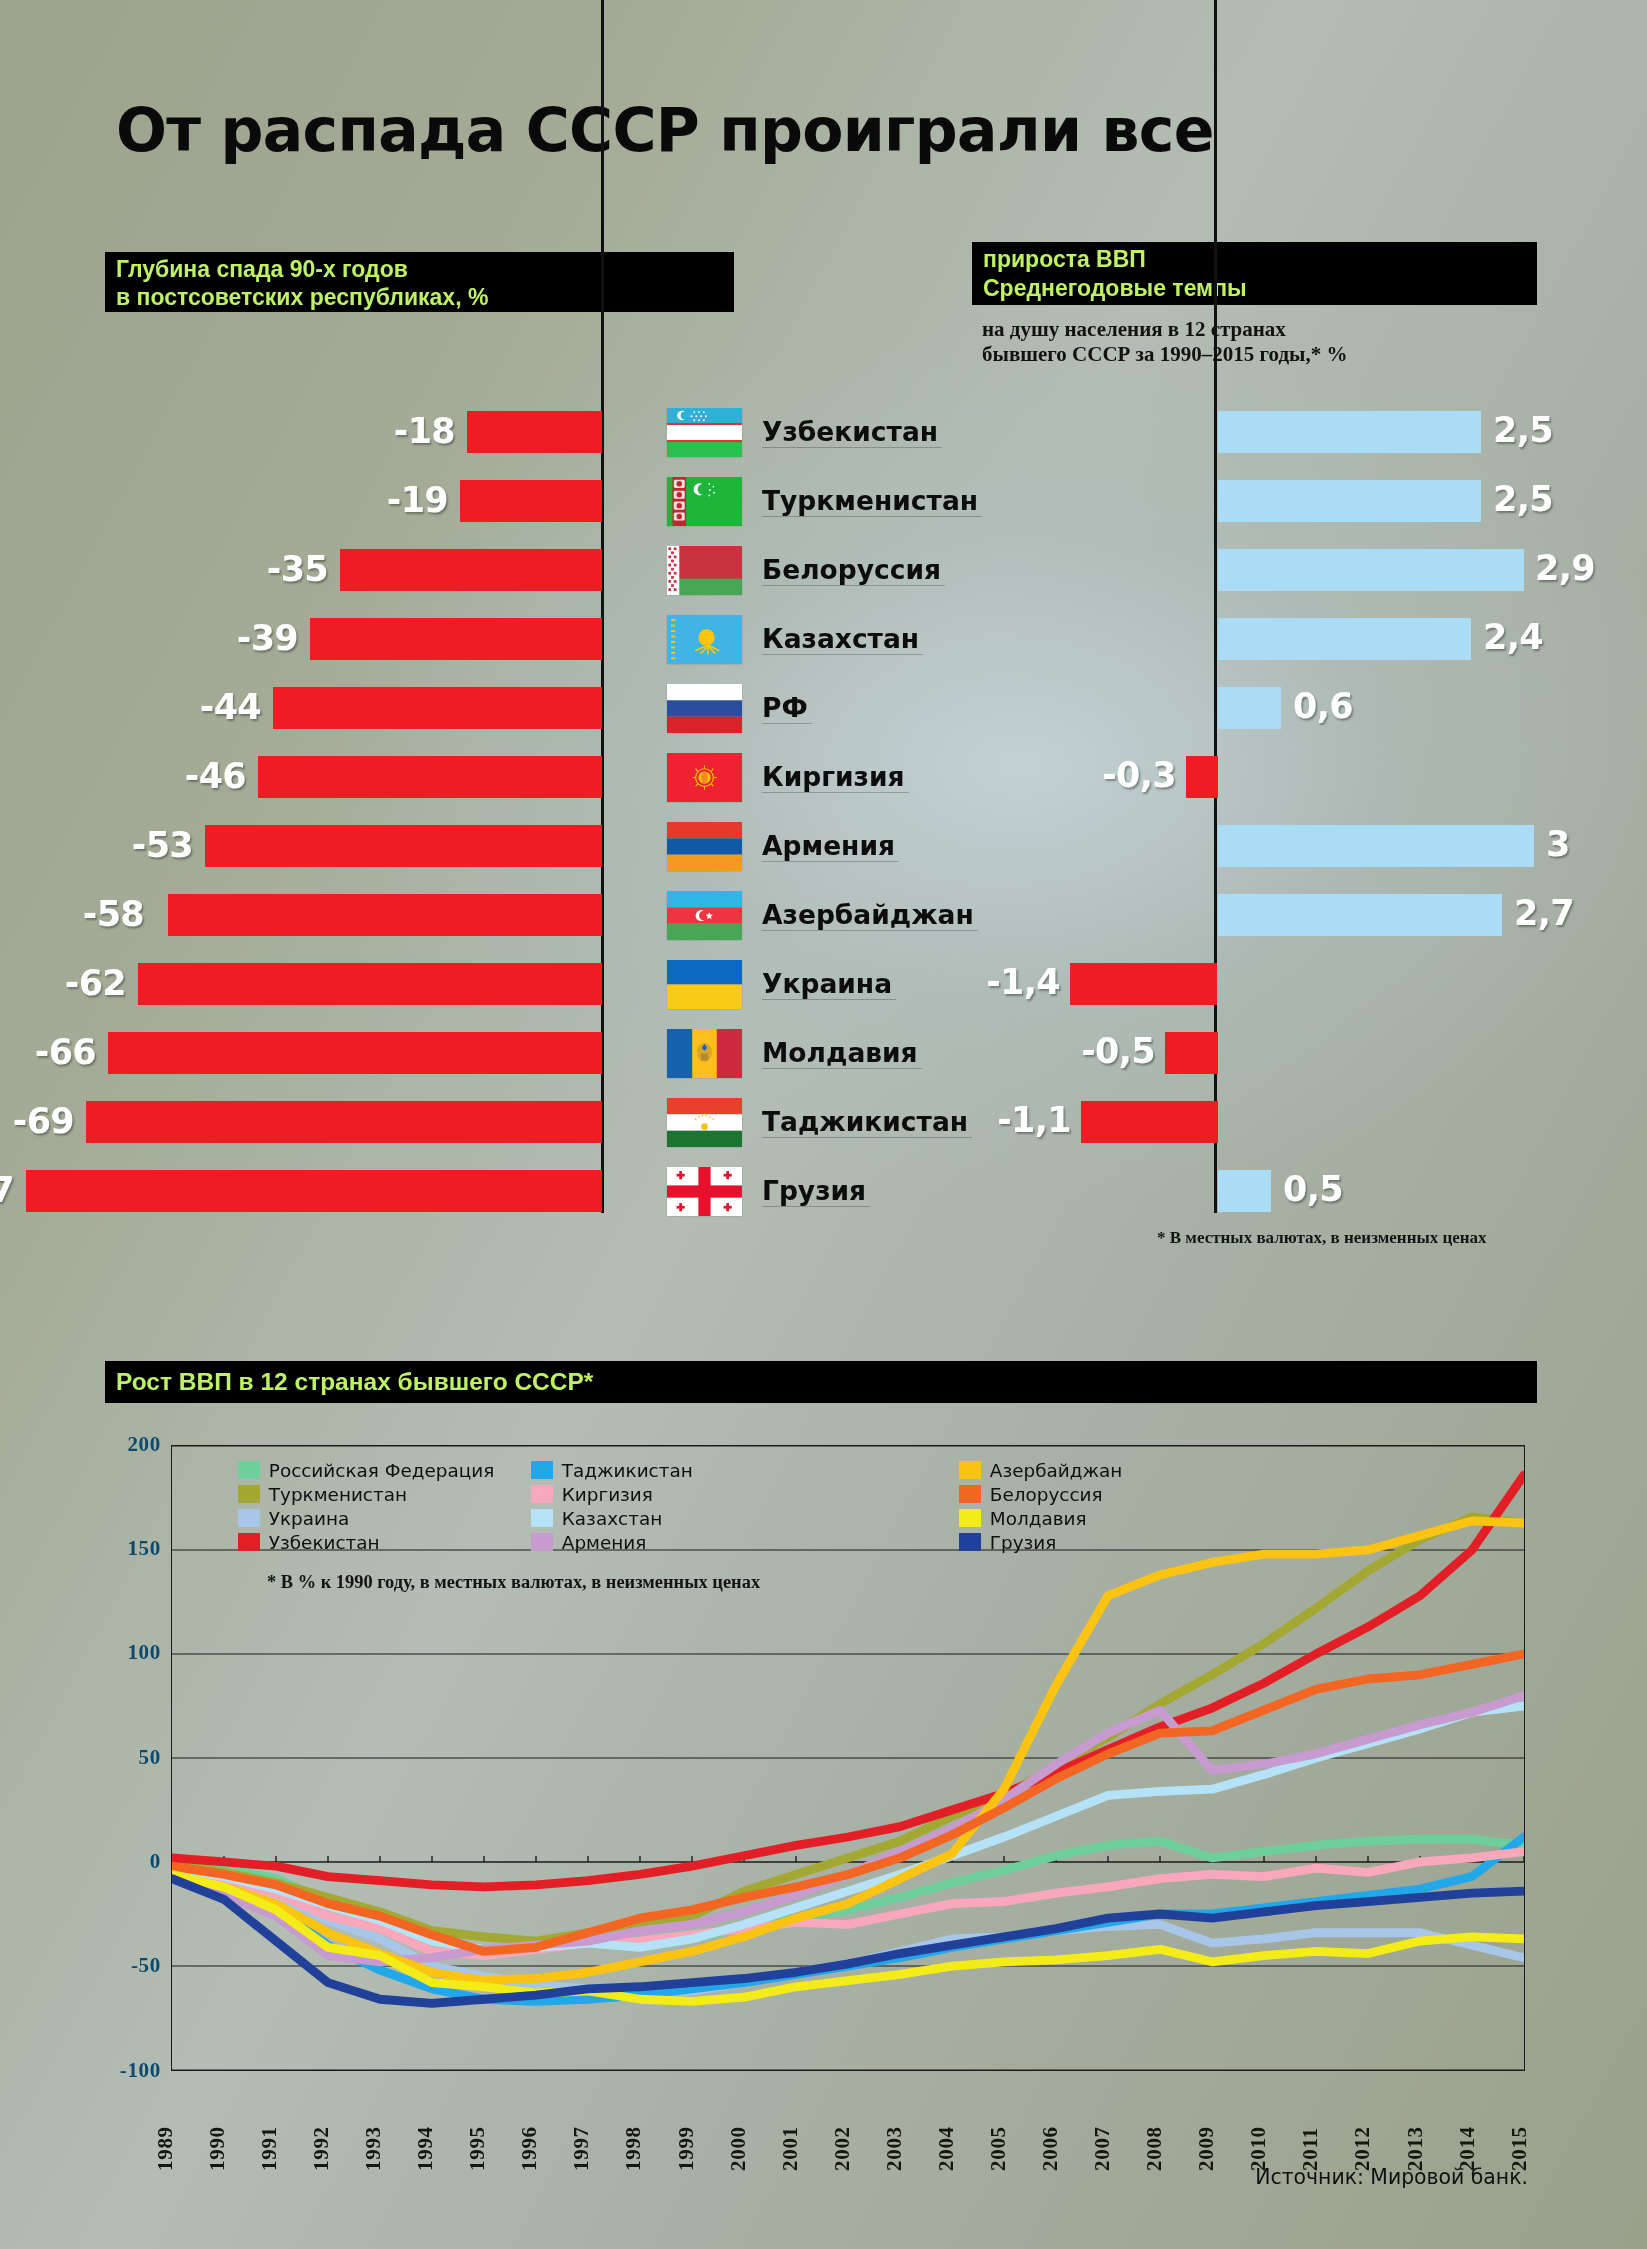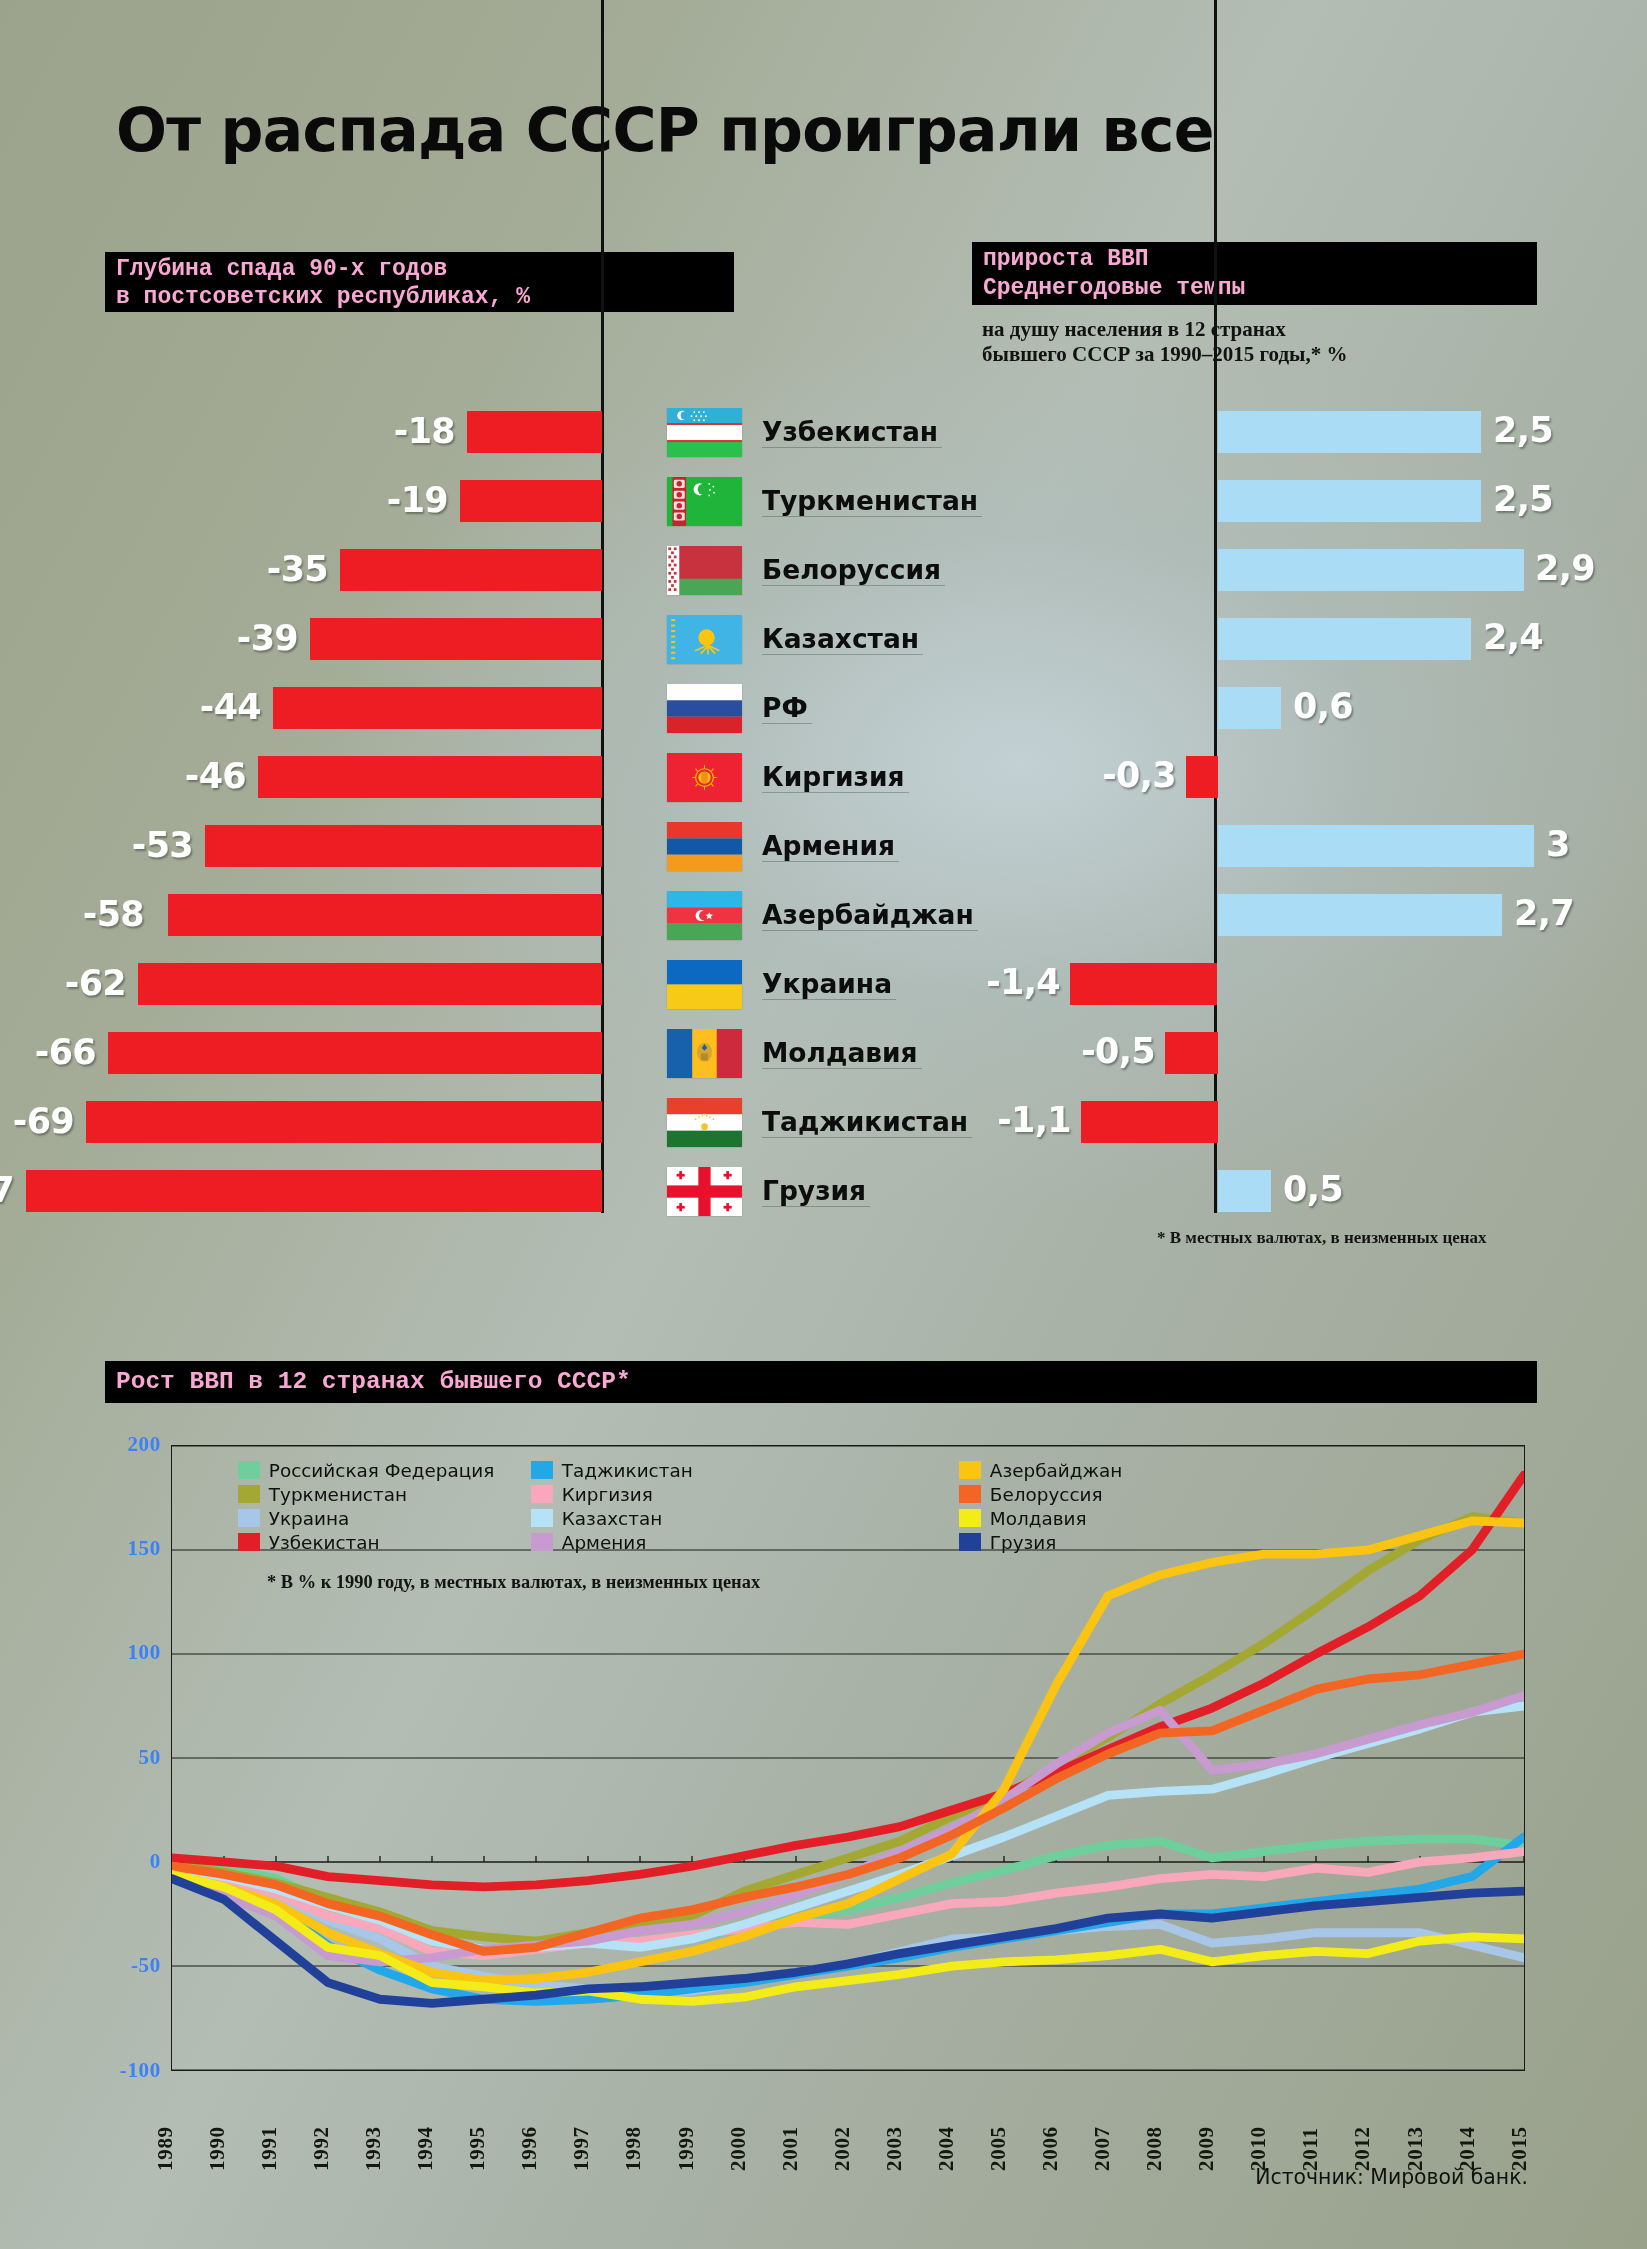--- a/index.html
+++ b/index.html
@@ -10,22 +10,22 @@
       radial-gradient(ellipse 952px 612px at 62% 34%, rgba(196,210,214,0.95) 0%, rgba(176,190,190,0.55) 38%, rgba(150,160,142,0.0) 72%),
       linear-gradient(118deg,#9ba38d 0%,#a3ab96 22%,#b3bdb4 46%,#a7b0a4 66%,#99a18b 100%);
   }
   .headline{
     position:absolute;left:116px;top:95px;
     font-family:"DejaVu Sans","Liberation Sans",sans-serif;
     font-weight:bold;font-size:60px;letter-spacing:-0.7px;color:#0a0a0a;
     white-space:nowrap;
   }
   .blackbar{
-    position:absolute;background:#000;color:#f9a8d4;
-    font-family:Liberation Mono, monospace;font-weight:bold;
+    position:absolute;background:#000;color:#bef264;
+    font-family:Liberation Sans, sans-serif;font-weight:bold;
     box-sizing:border-box;
   }
   #hdr-left{left:105px;top:252px;width:629px;height:60px;padding:2.7px 11px 0 11px;font-size:23px;line-height:28px;}
   #hdr-right{left:972px;top:242px;width:565px;height:63px;padding:2.7px 11px 0 11px;font-size:23px;line-height:29px;}
   #hdr-right-sub{
     position:absolute;left:982px;top:317px;width:599px;
     font-family:"Liberation Serif","DejaVu Serif",serif;font-weight:bold;
     font-size:21px;line-height:25px;color:#121212;
   }
 
@@ -71,21 +71,21 @@
     font-family:"Liberation Serif","DejaVu Serif",serif;font-weight:bold;
     font-size:17px;color:#151515;white-space:nowrap;
   }
 
   
   #hdr-bottom{left:105px;top:1361px;width:1432px;height:42px;padding:1.4px 11px 0 11px;font-size:24.5px;line-height:39px;}
   #chart-wrap{position:absolute;left:0;top:1429px;width:1647px;height:748px;}
   .ylab{
     position:absolute;text-align:right;width:88px;
     font-family:"Liberation Serif","DejaVu Serif",serif;font-weight:bold;
-    font-size:21px;color:#3b82f6;letter-spacing:0.7px;
+    font-size:21px;color:#0c4a6e;letter-spacing:0.7px;
   }
   #plot{position:absolute;left:171px;top:16.3px;width:1354px;height:626px;border:1.4px solid #1a1a1a;box-sizing:border-box;}
   #plot svg{position:absolute;left:0;top:0;width:100%;height:100%;}
   #legend{
     position:absolute;left:238px;top:1459px;width:816px;height:88px;
     font-family:"DejaVu Sans","Liberation Sans",sans-serif;font-size:18.4px;color:#101010;
   }
   .lg-col{position:absolute;top:0;}
   .lg-item{display:flex;align-items:center;height:22px;margin-bottom:2px;white-space:nowrap;}
   .lg-sw{width:22px;height:18.4px;margin-right:8.8px;flex:0 0 22px;}

